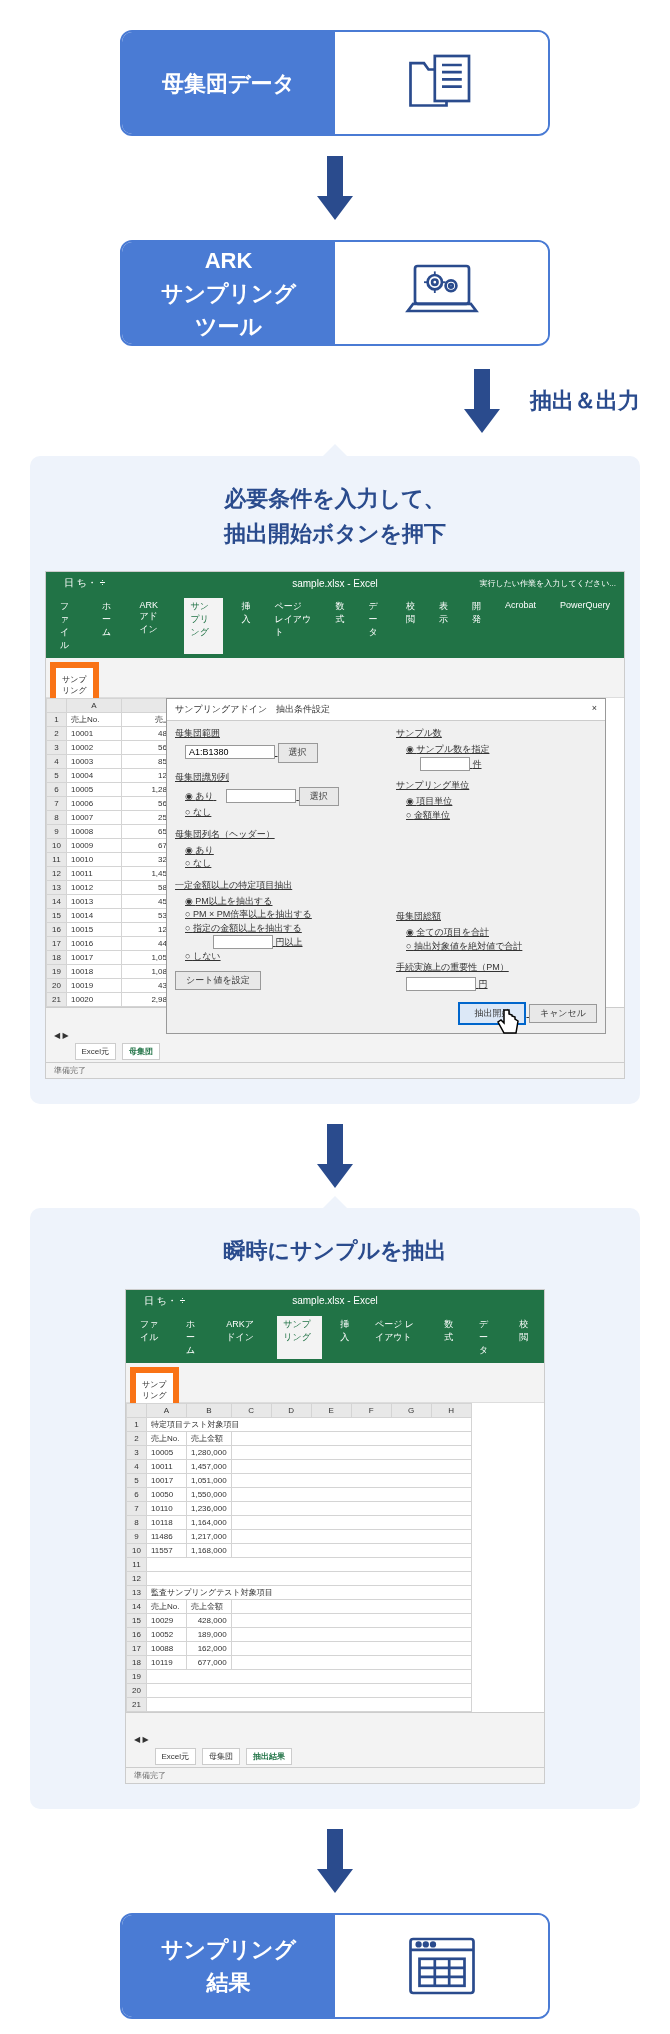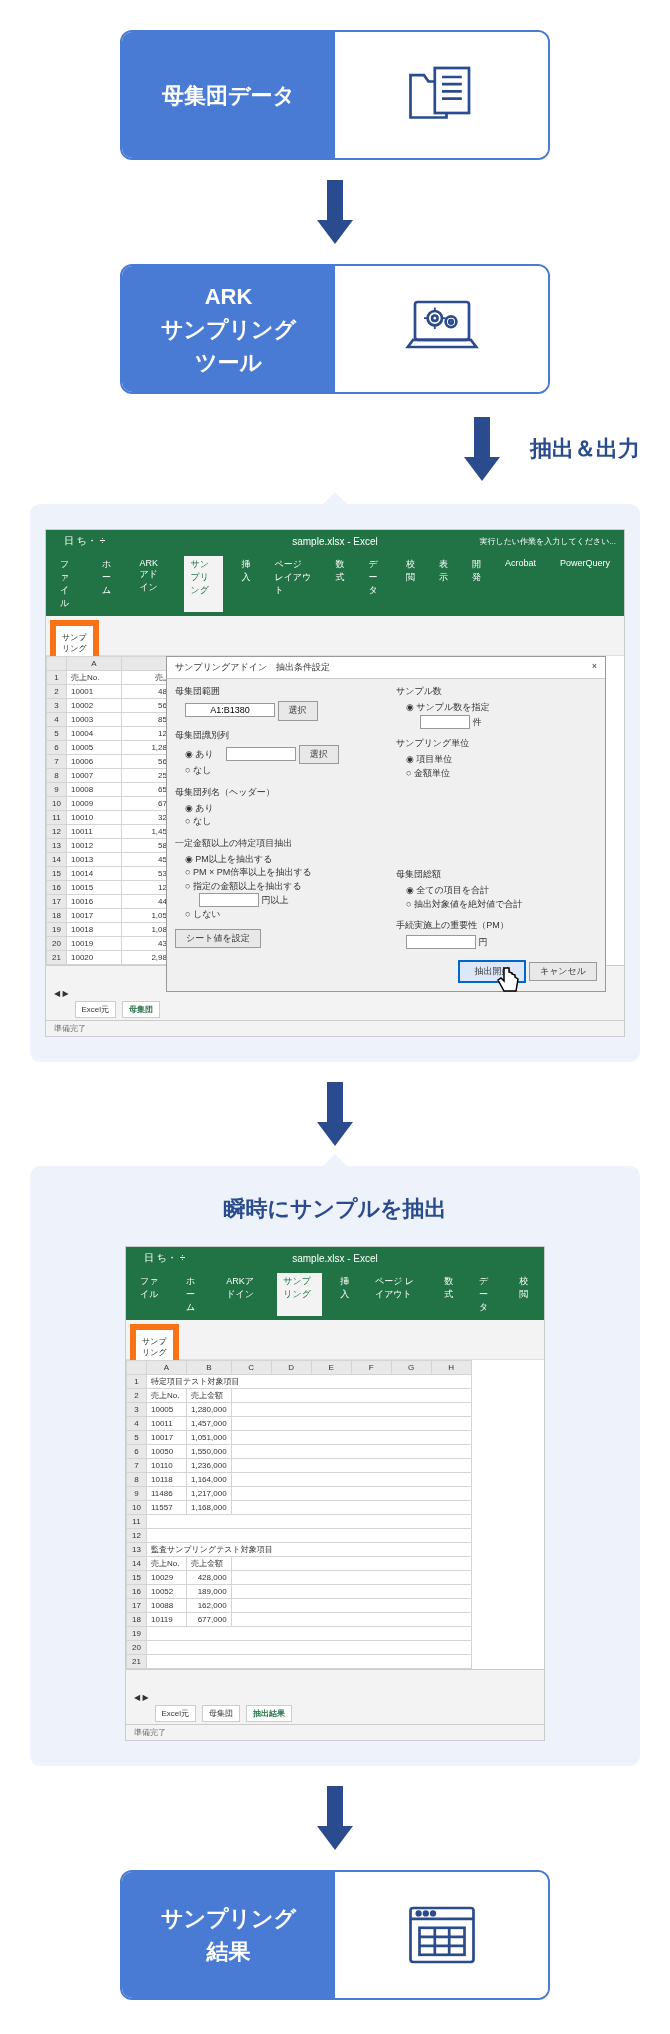--- a/index.html
+++ b/index.html
@@ -1,18 +1,18 @@
 <!DOCTYPE html>
 <html><head>
 <meta charset="utf-8">
 <style>
 * { box-sizing: border-box; margin: 0; padding: 0; }
 body { font-family: "Hiragino Sans", "Meiryo", sans-serif; background: #fff; width: 670px; }
 .container { padding: 30px; }
-.flow-box { display: flex; border: 2px solid #4a7bd4; border-radius: 12px; overflow: hidden; margin: 0 auto; width: 430px; height: 130px; }
+.flow-box { display: flex; border: 2px solid #4a7bd4; border-radius: 12px; overflow: hidden; margin: 0 auto; width: 430px; height: 106px; }
 .flow-left { flex: 1; background: #4a7bd4; color: #fff; display: flex; align-items: center; justify-content: center; font-size: 22px; font-weight: bold; text-align: center; line-height: 1.5; }
 .flow-right { flex: 1; background: #fff; display: flex; align-items: center; justify-content: center; }
 .arrow-down { width: 0; height: 0; border-left: 18px solid transparent; border-right: 18px solid transparent; border-top: 24px solid #2a4b8d; margin: 0 auto; }
 .arrow-stem { width: 16px; height: 40px; background: #2a4b8d; margin: 0 auto; }
 .arrow-wrap { margin: 20px 0; }
 .step-label { color: #2a4b8d; font-size: 22px; font-weight: bold; text-align: center; margin: 20px 0; }
 .detail-panel { background: #eef3fb; border-radius: 10px; padding: 25px 15px; margin: 10px 0; position: relative; }
 .detail-panel::before { content: ''; position: absolute; top: -12px; left: 50%; transform: translateX(-50%); border-left: 14px solid transparent; border-right: 14px solid transparent; border-bottom: 14px solid #eef3fb; }
 .detail-title { color: #2a4b8d; font-size: 22px; font-weight: bold; text-align: center; margin-bottom: 20px; line-height: 1.6; }
 .excel-mock { background: #fff; border: 1px solid #ccc; font-size: 9px; color: #333; margin: 0 auto; }
@@ -31,21 +31,21 @@
 .sheet table { border-collapse: collapse; font-size: 8px; }
 .sheet th, .sheet td { border: 1px solid #d4d4d4; padding: 1px 4px; height: 14px; }
 .sheet th { background: #e8e8e8; font-weight: normal; text-align: center; }
 .sheet .rh { background: #e8e8e8; text-align: center; width: 20px; }
 .sheet .colA { width: 55px; }
 .sheet .colB { width: 70px; text-align: right; }
 .sheet .colW { width: 40px; }
 .dialog { position: absolute; left: 120px; top: 0; width: 440px; background: #f0f0f0; border: 1px solid #999; padding: 8px; font-size: 9px; }
 .dialog-title { background: #fff; margin: -8px -8px 6px -8px; padding: 4px 8px; border-bottom: 1px solid #ccc; display: flex; justify-content: space-between; gap: 36px; }
 .dialog-row { display: flex; gap: 20px; }
-.dialog-col { flex: 1; }
+.dialog-col { flex: 1; text-decoration: underline; }
 .dialog fieldset { border: none; margin-bottom: 8px; }
 .dialog .grp-label { font-weight: normal; margin-bottom: 3px; }
 .dialog .inset { margin-left: 10px; line-height: 1.5; }
 .dialog input[type=text] { border: 1px solid #999; background: #fff; padding: 1px 3px; font-size: 9px; }
 .dialog .btn { border: 1px solid #999; background: #e8e8e8; padding: 2px 10px; font-size: 9px; display: inline-block; }
 .dialog .btn.primary { border: 2px solid #0066cc; background: #dce8f7; padding: 3px 14px; }
 .dialog-actions { text-align: right; margin-top: 10px; position: relative; }
 .cursor-hand { position: absolute; right: 75px; bottom: -20px; font-size: 24px; }
 .sheet-tabs { background: #f3f3f3; border-top: 1px solid #ccc; padding: 2px 8px; font-size: 8px; display: flex; gap: 6px; align-items: center; }
 .sheet-tabs .st { padding: 2px 6px; border: 1px solid #ccc; background: #fff; margin-top: 33px; }
@@ -102,20 +102,22 @@
 
   <div class="arrow-wrap arrow-label-row">
     <div>
         <div class="arrow-stem"></div>
         <div class="arrow-down"></div>
       </div>
     <div class="step-label">抽出＆出力</div>
   </div>
 
   <div class="detail-panel">
+    <div class="detail-title" style="white-space:pre-line">必要条件を入力して、
+抽出開始ボタンを押下</div>
 
     <div class="excel-mock wide">
       <div class="excel-titlebar">
         <span class="left-ctrl">日 ち・ ÷</span>
         <span>sample.xlsx - Excel</span>
         <span class="right-ctrl">実行したい作業を入力してください...</span>
       </div>
       <div class="excel-ribbon" id="ribbon1">
           <span class="tab">ファイル</span>
           <span class="tab">ホーム</span>
@@ -256,21 +258,21 @@
         <div class="dialog">
           <div class="dialog-title">
             <span>サンプリングアドイン　抽出条件設定</span>
             <span>×</span>
           </div>
           <div class="dialog-row">
             <div class="dialog-col">
               <fieldset>
                 <div class="grp-label">母集団範囲</div>
                 <div class="inset">
-                  <input type="text" style="width: 90px; text-align: center;" value="A1:B1380">
+                  <input type="text" style="width: 90px;" value="A1:B1380">
                   <span class="btn">選択</span>
                 </div>
               </fieldset>
               <fieldset>
                 <div class="grp-label">母集団識別列</div>
                 <div class="inset">
                   <div>◉ <span>あり</span>
                     <input type="text" style="width: 70px; margin-left: 10px;">
                     <span class="btn">選択</span>
                   </div>
@@ -283,21 +285,21 @@
                   <div>◉ <span>あり</span></div>
                   <div>○ <span>なし</span></div>
                 </div>
               </fieldset>
               <fieldset>
                 <div class="grp-label">一定金額以上の特定項目抽出</div>
                 <div class="inset">
                   <div>◉ <span>PM以上を抽出する</span></div>
                   <div>○ <span>PM × PM倍率以上を抽出する</span></div>
                   <div>○ <span>指定の金額以上を抽出する</span></div>
-                  <div style="margin-left:14px"><input type="text" style="width: 60px;"> <span>円以上</span></div>
+                  <div style="margin-left:28px"><input type="text" style="width: 60px;"> <span>円以上</span></div>
                   <div>○ <span>しない</span></div>
                 </div>
               </fieldset>
               <div style="margin-top:8px"><span class="btn">シート値を設定</span></div>
             </div>
             <div class="dialog-col">
               <fieldset>
                 <div class="grp-label">サンプル数</div>
                 <div class="inset">
                   <div>◉ <span>サンプル数を指定</span></div>

